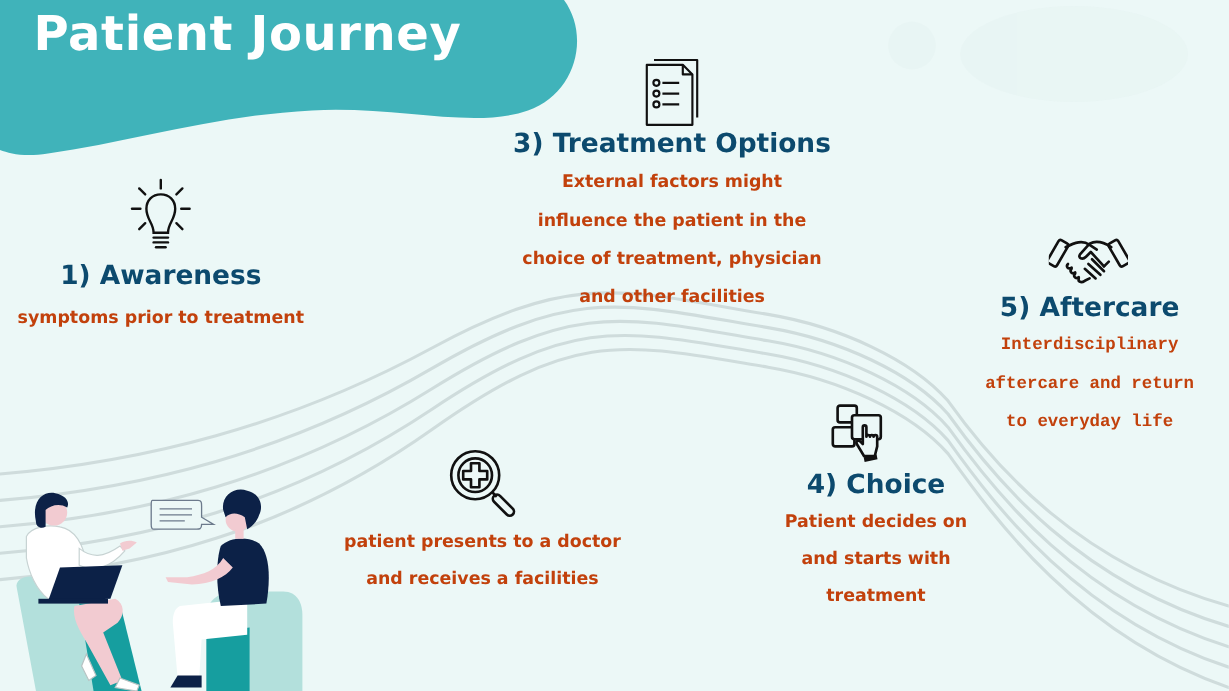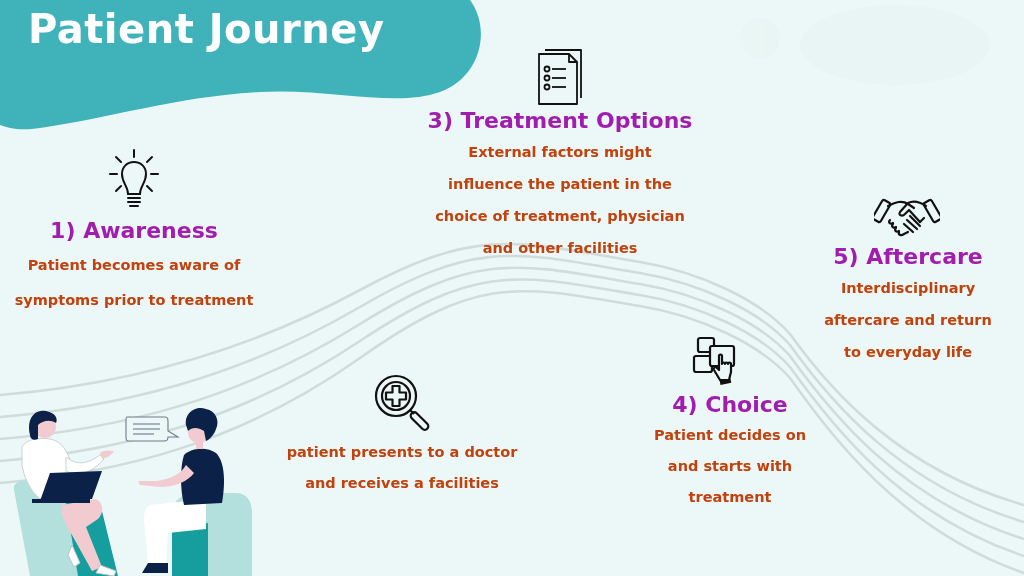--- a/index.html
+++ b/index.html
@@ -11,21 +11,21 @@
   }
   .bg-svg { position: absolute; left: 0; top: 0; width: 1024px; height: 576px; }
   .title {
     position: absolute; left: 28px; top: 6px;
     font-family: "DejaVu Sans", sans-serif; font-weight: bold;
     font-size: 40px; color: #ffffff; letter-spacing: 0.5px;
   }
   .step { position: absolute; text-align: center; }
   .step .icon { display: block; margin: 0 auto; }
   .step h2 {
-    margin: 0; font-size: 22px; font-weight: bold; color: #a21caf;
+    margin: 0; font-size: 22px; font-weight: bold; color: #0c4a6e;
     white-space: nowrap;
   }
   .step p {
     margin: 0; font-size: 14.5px; font-weight: bold; color: #c2410c;
     line-height: 25px; white-space: nowrap;
   }
   #step1 { left: 14px; top: 148px; width: 240px; }
   #step1 .icon { margin-left: 93px; }
   #step1 h2 { margin-top: 8px; }
   #step1 p { margin-top: 10px; }
@@ -41,21 +41,21 @@
   #step3 p { margin-top: 7px; }
 
   #step4 { left: 630px; top: 336px; width: 200px; }
   #step4 .icon { margin-left: 62px; }
   #step4 h2 { margin-top: 6px; }
   #step4 p { margin-top: 6px; }
 
   #step5 { left: 808px; top: 192px; width: 200px; }
   #step5 .icon { margin-left: 66px; }
   #step5 h2 { margin-top: 4px; }
-  #step5 p { margin-top: 7px; }
+  #step5 p { margin-top: 7px; font-family: Liberation Mono, monospace; }
 
   .illustration { position: absolute; left: 0; top: 395px; }
 </style>
 </head>
 <body style="background: rgb(236, 248, 247);">
 
 <svg class="bg-svg" viewBox="0 0 1024 576">
   <path id="blob" d="M0,0 L470,0 C492,30 480,78 440,92 C395,108 330,88 260,92 C180,96 110,118 40,128 C20,131 8,128 0,125 Z" fill="#40b3ba"></path>
   <g id="waves" fill="none" stroke-width="2.6" stroke-linecap="round">
       <path d="M0,395 C120,385 240,355 360,290 S 520,242 640,262 C 700,272 760,300 790,334 C 830,390 900,470 1024,505" stroke="#cfdcdc"></path>
@@ -83,21 +83,20 @@
       <line x1="44" y1="26" x2="51" y2="26"></line>
       <line x1="9" y1="43" x2="14" y2="38"></line>
       <line x1="45" y1="43" x2="40" y2="38"></line>
       <path d="M21,46 C21,38 15,35 15,26 C15,19 20,14 27,14 C34,14 39,19 39,26 C39,35 33,38 33,46 Z"></path>
       <line x1="21" y1="50" x2="33" y2="50"></line>
       <line x1="21" y1="54" x2="33" y2="54"></line>
       <line x1="23" y1="58" x2="31" y2="58"></line>
     </g>
   </svg>
   <h2>1) Awareness</h2>
-  <p>Patient becomes aware of</p>
   <p>symptoms prior to treatment</p>
 </div>
 
 <div class="step" id="step2">
   <svg class="icon" width="62" height="62" viewBox="0 0 62 62">
     <g fill="none" stroke="#111" stroke-width="2.2" stroke-linejoin="round">
       <circle cx="24" cy="24" r="20"></circle>
       <circle cx="24" cy="24" r="14"></circle>
       <path d="M20.5,14 h7 v6.5 h6.5 v7 h-6.5 v6.5 h-7 v-6.5 h-6.5 v-7 h6.5 Z"></path>
       <line x1="38" y1="38" x2="42" y2="42"></line>

